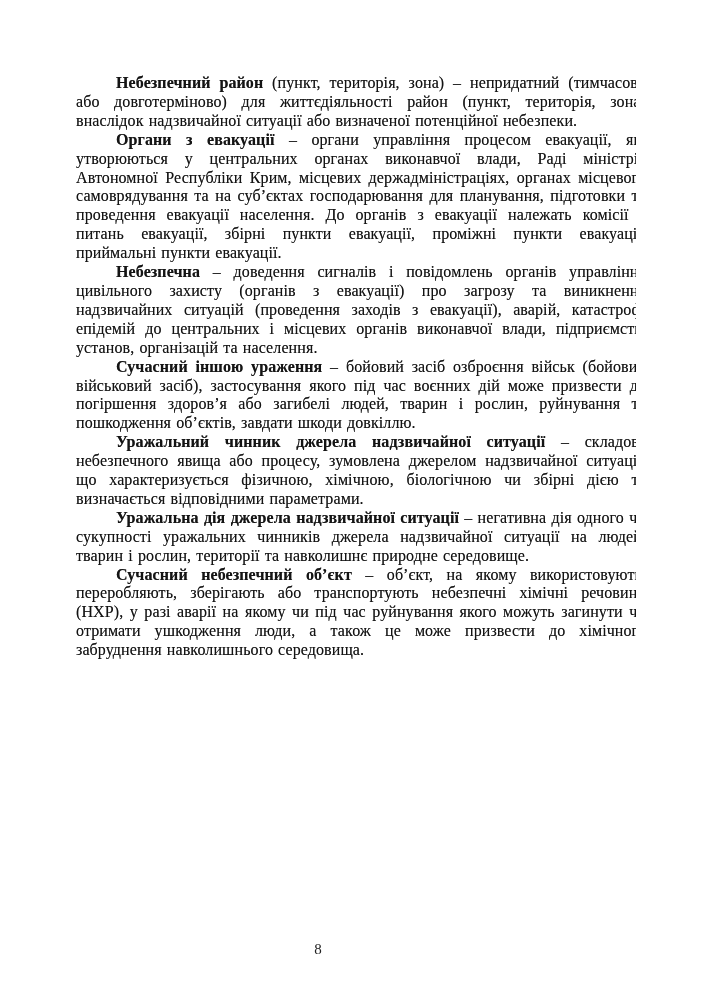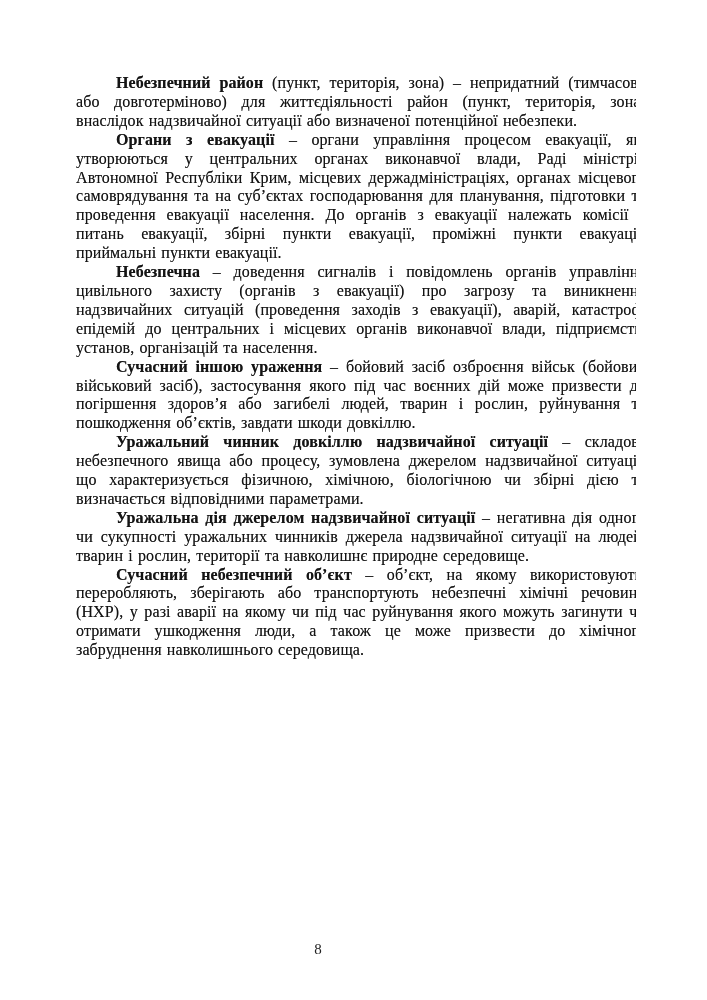--- a/index.html
+++ b/index.html
@@ -47,18 +47,18 @@
 </style>
 </head>
 <body>
 
 <div class="page">
   <div class="text-block">
     <p><span class="term">Небезпечний район</span><span> (пункт, територія, зона) – непридатний (тимчасово або довготерміново) для життєдіяльності район (пункт, територія, зона) внаслідок надзвичайної ситуації або визначеної потенційної небезпеки.</span></p>
     <p><span class="term">Органи з евакуації</span><span> – органи управління процесом евакуації, які утворюються у центральних органах виконавчої влади, Раді міністрів Автономної Республіки Крим, місцевих держадміністраціях, органах місцевого самоврядування та на суб’єктах господарювання для планування, підготовки та проведення евакуації населення. До органів з евакуації належать комісії з питань евакуації, збірні пункти евакуації, проміжні пункти евакуації, приймальні пункти евакуації.</span></p>
     <p><span class="term">Небезпечна</span><span> – доведення сигналів і повідомлень органів управління цивільного захисту (органів з евакуації) про загрозу та виникнення надзвичайних ситуацій (проведення заходів з евакуації), аварій, катастроф, епідемій до центральних і місцевих органів виконавчої влади, підприємств, установ, організацій та населення.</span></p>
     <p><span class="term">Сучасний іншою ураження</span><span> – бойовий засіб озброєння військ (бойовий військовий засіб), застосування якого під час воєнних дій може призвести до погіршення здоров’я або загибелі людей, тварин і рослин, руйнування та пошкодження об’єктів, завдати шкоди довкіллю.</span></p>
-    <p><span class="term">Уражальний чинник довкіллю надзвичайної ситуації</span><span> – складова небезпечного явища або процесу, зумовлена джерелом надзвичайної ситуації, що характеризується фізичною, хімічною, біологічною чи збірні дією та визначається відповідними параметрами.</span></p>
-    <p><span class="term">Уражальна дія джерелом надзвичайної ситуації</span><span> – негативна дія одного чи сукупності уражальних чинників джерела надзвичайної ситуації на людей, тварин і рослин, території та навколишнє природне середовище.</span></p>
+    <p><span class="term">Уражальний чинник джерела надзвичайної ситуації</span><span> – складова небезпечного явища або процесу, зумовлена джерелом надзвичайної ситуації, що характеризується фізичною, хімічною, біологічною чи збірні дією та визначається відповідними параметрами.</span></p>
+    <p><span class="term">Уражальна дія джерела надзвичайної ситуації</span><span> – негативна дія одного чи сукупності уражальних чинників джерела надзвичайної ситуації на людей, тварин і рослин, території та навколишнє природне середовище.</span></p>
     <p><span class="term">Сучасний небезпечний об’єкт</span><span> – об’єкт, на якому використовують, переробляють, зберігають або транспортують небезпечні хімічні речовини (НХР), у разі аварії на якому чи під час руйнування якого можуть загинути чи отримати ушкодження люди, а також це може призвести до хімічного забруднення навколишнього середовища.</span></p>
   </div>
   <div class="page-number">8</div>
 </div>
 
 </body></html>

